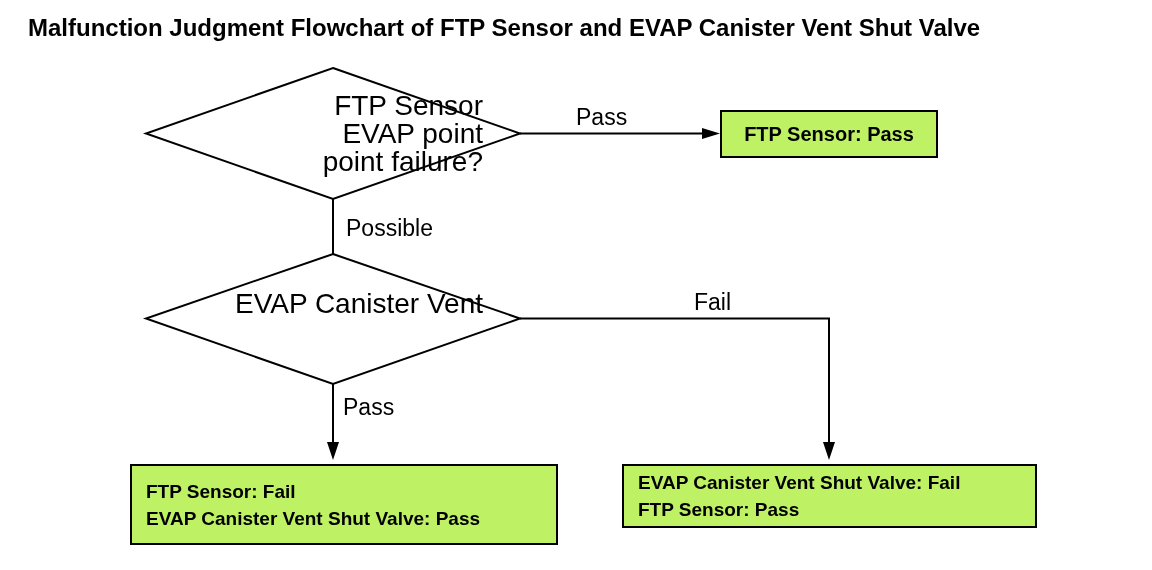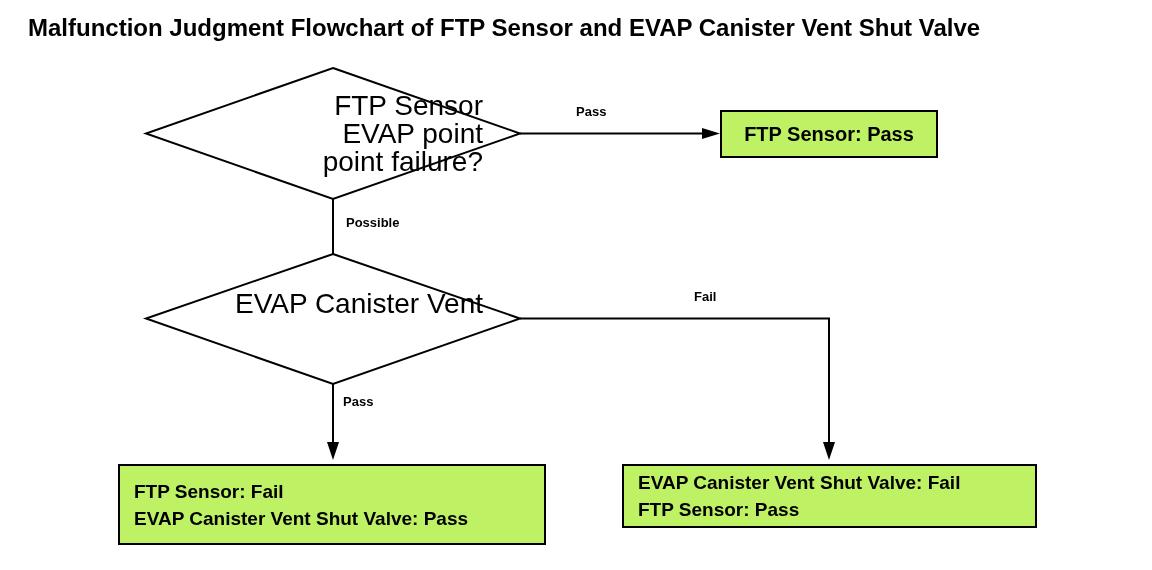--- a/index.html
+++ b/index.html
@@ -30,22 +30,22 @@
   }
   .node-text {
     position: absolute;
     text-align: right;
     font-weight: normal;
     font-size: 28px;
     line-height: 28px;
   }
   .edge-label {
     position: absolute;
-    font-weight: bold;
-    font-size: 13px;
+    font-weight: normal;
+    font-size: 23px;
     white-space: nowrap;
   }
   .result-box {
     position: absolute;
     box-sizing: border-box;
     border: 2px solid #000000;
     background: #bef264;
     display: flex;
     flex-direction: column;
     justify-content: center;
@@ -94,21 +94,21 @@
 
   <div class="edge-label" style="left:576px; top:104px;">Pass</div>
   <div class="edge-label" style="left:346px; top:215px;">Possible</div>
   <div class="edge-label" style="left:653px; top:289px;margin-left:41px;">Fail</div>
   <div class="edge-label" style="left:343px; top:394px;">Pass</div>
 
   <div class="result-box center-text" style="left:720px; top:110px; width:218px; height:48px;">
     <div>FTP Sensor: Pass</div>
   </div>
 
-  <div class="result-box left-text" style="left:118px; top:464px; width:428px; height:81px;">
+  <div class="result-box left-text" style="left:130px; top:464px; width:428px; height:81px;">
     <div>FTP Sensor: Fail</div>
     <div>EVAP Canister Vent Shut Valve: Pass</div>
   </div>
 
   <div class="result-box left-text" style="left:622px; top:464px; width:415px; height:64px;">
     <div>EVAP Canister Vent Shut Valve: Fail</div>
     <div>FTP Sensor: Pass</div>
   </div>
 
 </div>

